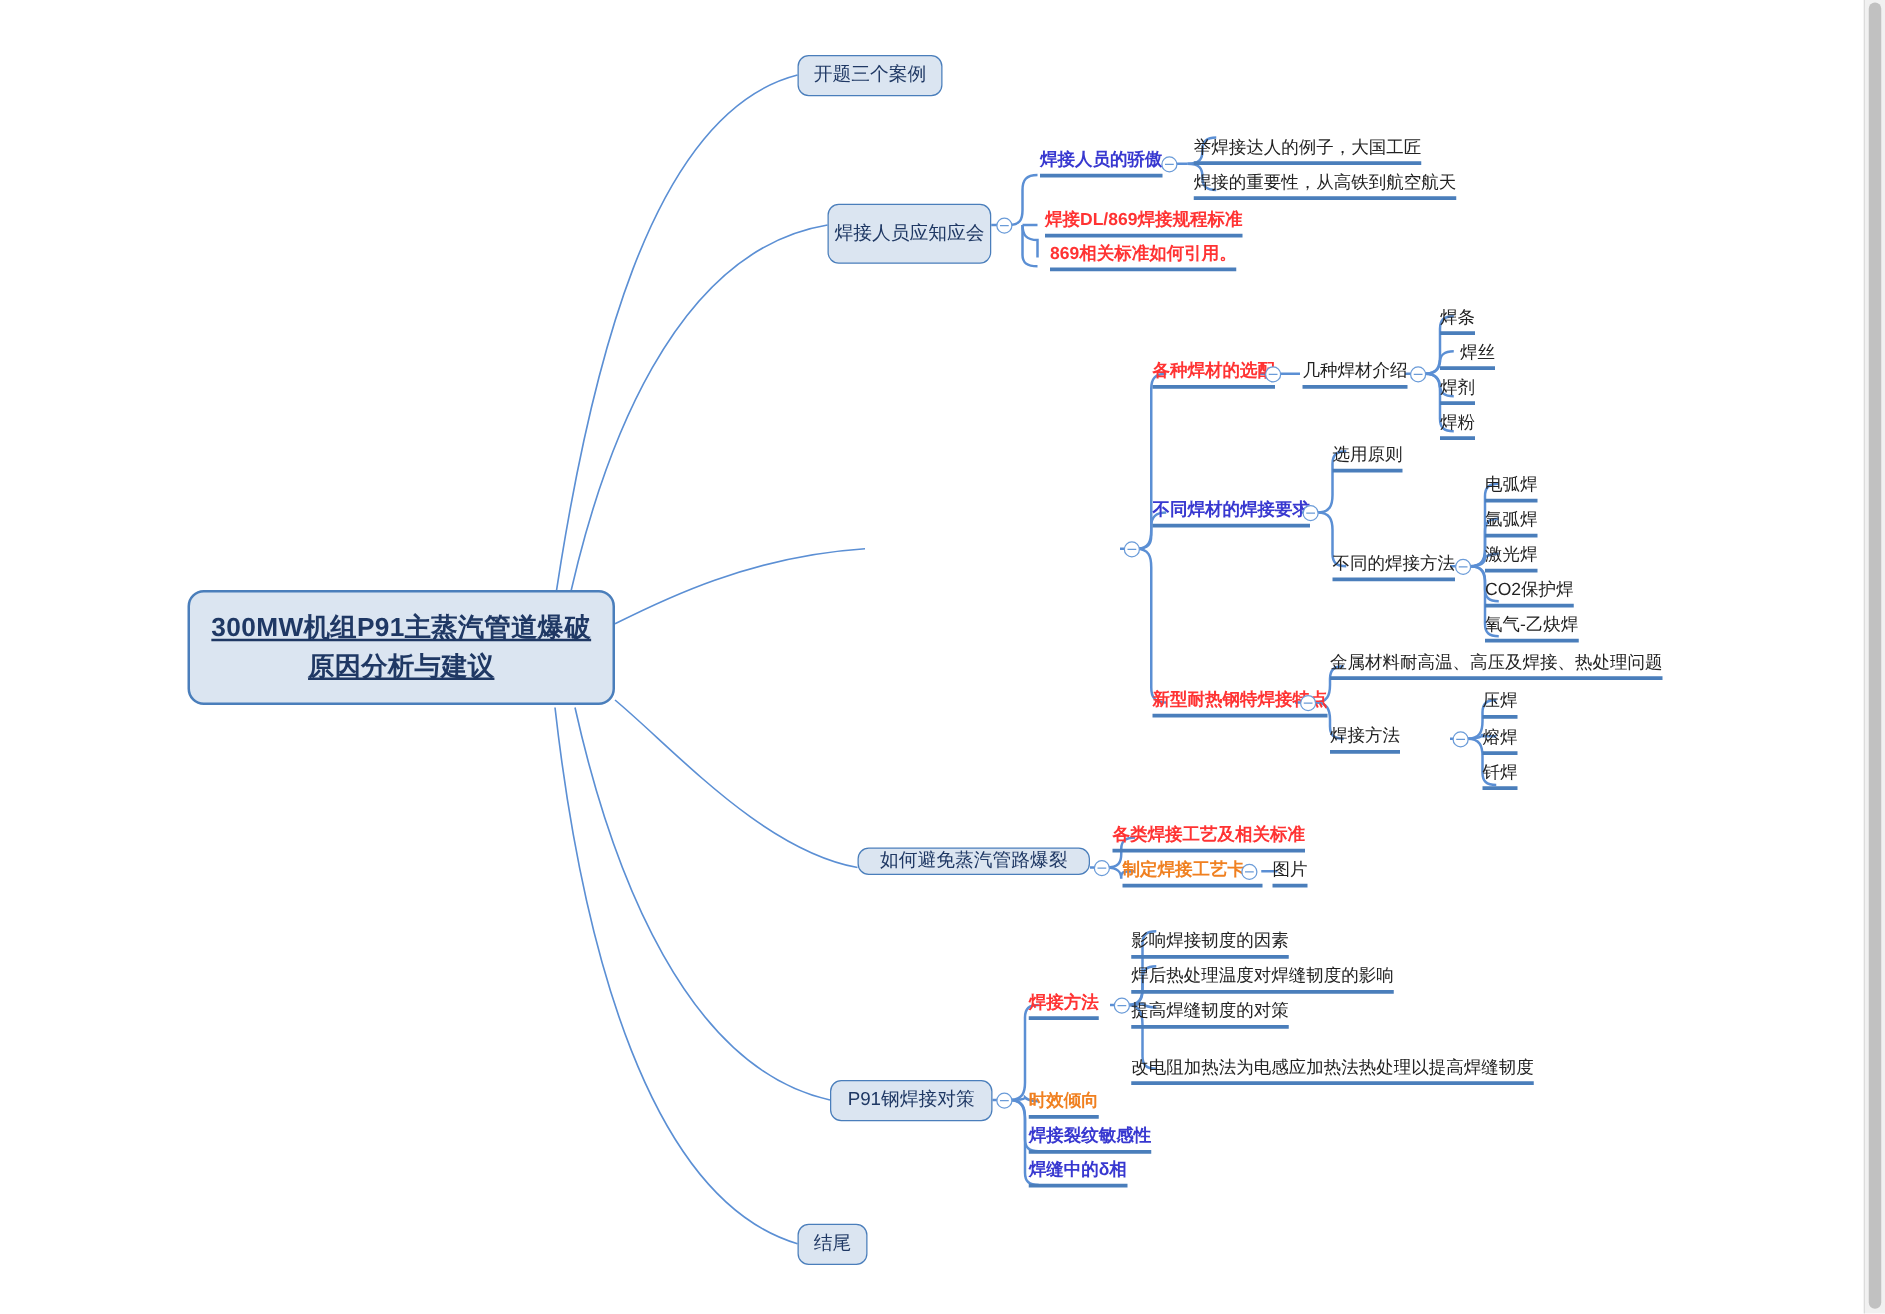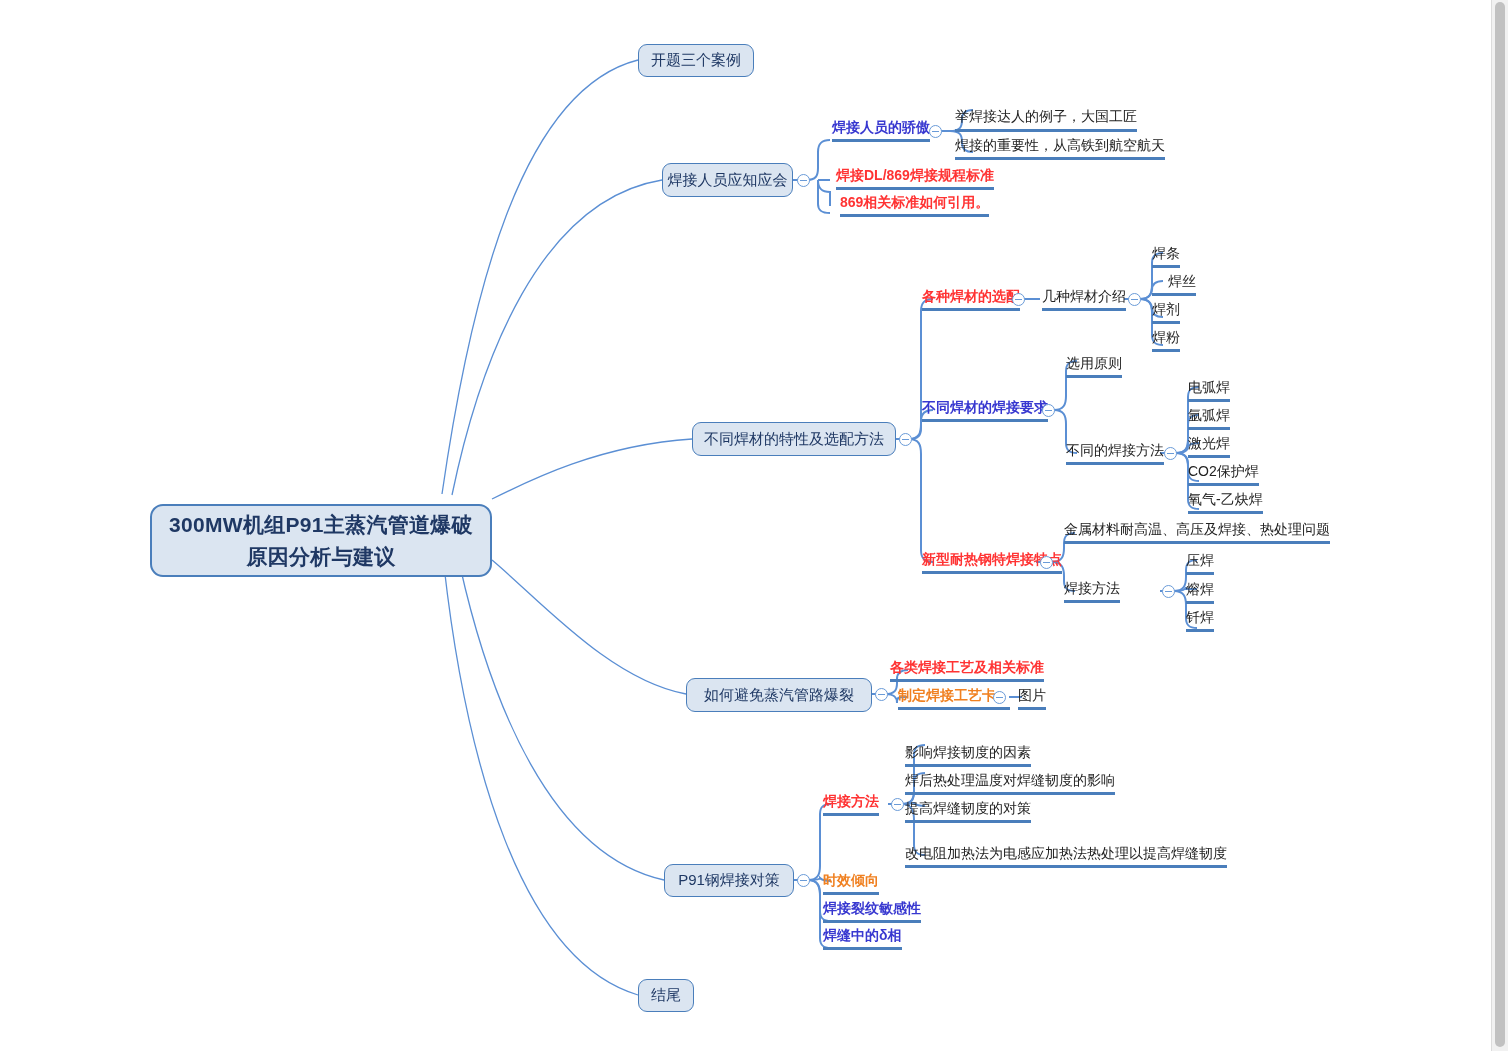--- a/index.html
+++ b/index.html
@@ -201,42 +201,41 @@
 
     <g fill="none" stroke="#5b8fd4" stroke-width="2">
       <path d="M888,804 L902,804"></path>
       <path d="M902,804 C912,804 914,798 914,790 L914,755 C914,748 917,745 925,745"></path>
       <path d="M902,804 C912,804 914,799 914,792 L914,783 C914,776 917,773 925,773"></path>
       <path d="M902,804 C912,804 914,803 914,802 L914,803 C914,803 917,806 925,806"></path>
       <path d="M902,804 C912,804 914,811 914,820 L914,845 C914,852 917,855 925,855"></path>
     </g>
   </svg>
 
-  <div class="boxnode root" style="left:150px;top:504px;width:342px;height:73px;">300MW机组P91主蒸汽管道爆破原因分析与建议</div>
+  <div class="boxnode root" style="left:150px;top:472px;width:342px;height:92px;text-decoration:underline;">300MW机组P91主蒸汽管道爆破原因分析与建议</div>
 
   <div class="boxnode" style="left:638px;top:44px;width:116px;height:33px;">开题三个案例</div>
 
-  <div class="boxnode" style="left:662px;top:163px;width:131px;height:34px;">焊接人员应知应会</div>
+  <div class="boxnode" style="left:662px;top:163px;width:131px;height:48px;">焊接人员应知应会</div>
   <div class="toggle" style="left:797px;top:174px;"></div>
 
-  <div class="boxnode" style="left:692px;top:422px;width:204px;height:34px;">不同焊材的特性及选配方法</div>
   <div class="toggle" style="left:899px;top:433px;"></div>
 
-  <div class="boxnode" style="left:686px;top:678px;width:186px;height:34px;">如何避免蒸汽管路爆裂</div>
+  <div class="boxnode" style="left:686px;top:678px;width:186px;height:22px;">如何避免蒸汽管路爆裂</div>
   <div class="toggle" style="left:875px;top:688px;"></div>
 
   <div class="boxnode" style="left:664px;top:864px;width:130px;height:33px;">P91钢焊接对策</div>
   <div class="toggle" style="left:797px;top:874px;"></div>
 
   <div class="boxnode" style="left:638px;top:979px;width:56px;height:33px;">结尾</div>
 
   <div class="linenode c-blue" style="left:832px;top:120px;">焊接人员的骄傲</div>
   <div class="toggle" style="left:929px;top:125px;"></div>
 
-  <div class="linenode c-dark" style="left:955px;top:110px;font-family:Liberation Mono, monospace;">举焊接达人的例子，大国工匠</div>
+  <div class="linenode c-dark" style="left:955px;top:110px;">举焊接达人的例子，大国工匠</div>
   <div class="linenode c-dark" style="left:955px;top:138px;">焊接的重要性，从高铁到航空航天</div>
 
   <div class="linenode c-red" style="left:836px;top:168px;">焊接DL/869焊接规程标准</div>
   <div class="linenode c-red" style="left:840px;top:195px;">869相关标准如何引用。</div>
 
   <div class="linenode c-red" style="left:922px;top:289px;">各种焊材的选配</div>
   <div class="toggle" style="left:1012px;top:293px;"></div>
 
   <div class="linenode c-dark" style="left:1042px;top:289px;">几种焊材介绍</div>
   <div class="toggle" style="left:1128px;top:293px;"></div>

